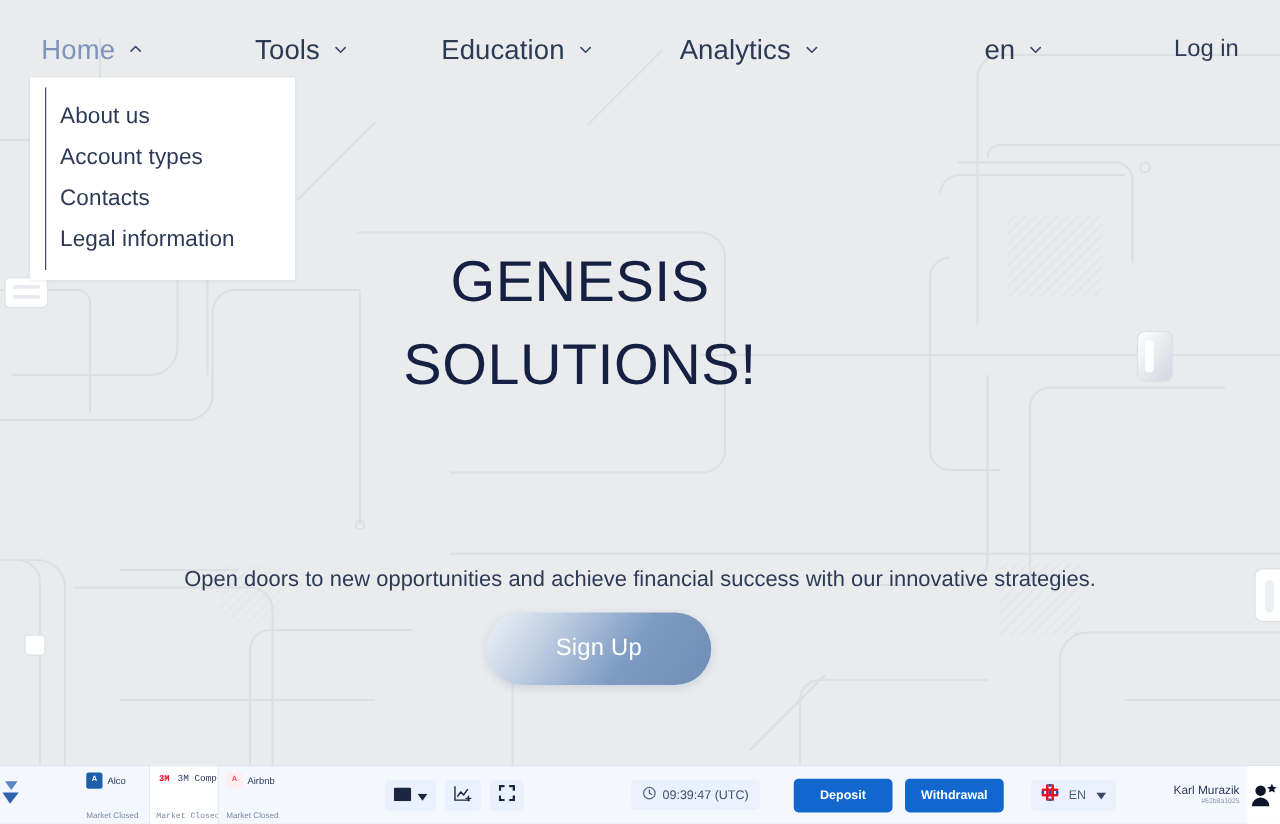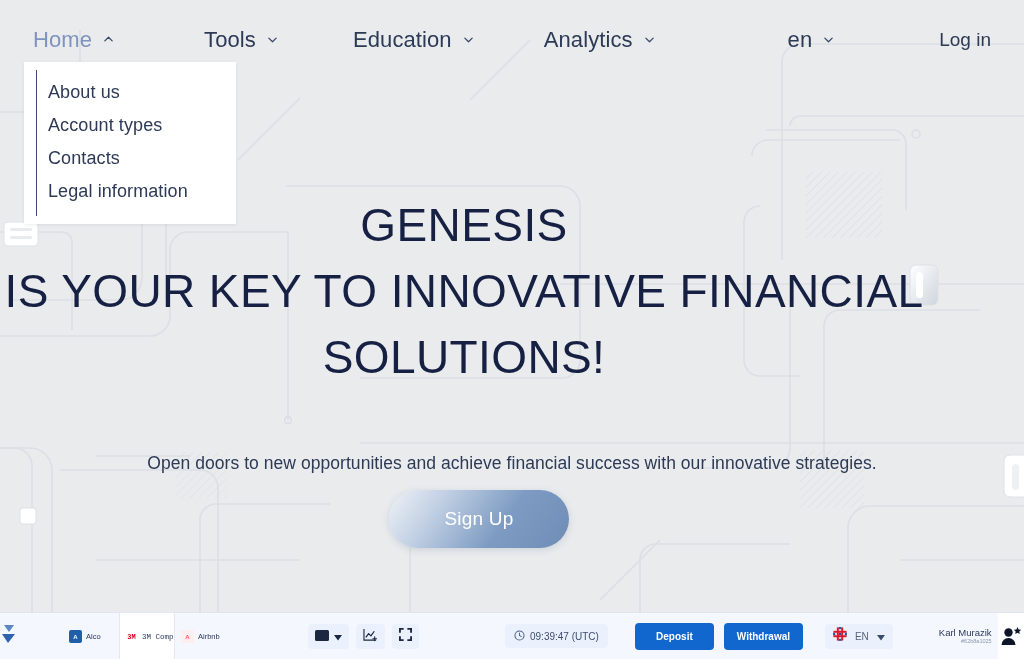--- a/index.html
+++ b/index.html
@@ -76,21 +76,21 @@
   .termbar {
     position:absolute; left:0; bottom:0; width:1024px; height:47px;
     background:#f4f7fd; z-index:50;
     display:flex; align-items:center;
     border-top:1px solid #dfe6f2;
   }
   .term-logo { width:30px; display:flex; align-items:center; justify-content:center; margin-left:2px; }
   .tickers { display:flex; align-items:stretch; gap:2px; margin-left:40px; height:47px; }
   .ticker {
     width:54px; padding:5px 4px 4px 5px;
-    display:flex; justify-content:flex-start; gap:18px;
+    display:flex; flex-direction:column; justify-content:flex-start; gap:18px;
     overflow:hidden; cursor:pointer;
   }
   .ticker.sel { background:#fff; box-shadow:0 0 0 1px #e3eaf6;font-family:Liberation Mono, monospace; }
   .tk-top { display:flex; align-items:center; gap:4px; }
   .tk-logo { width:13px; height:13px; border-radius:2px; flex:none;
              display:flex; align-items:center; justify-content:center; font-size:6px; color:#fff; font-weight:bold; }
   .tk-name { font-size:7.5px; color:#2b3a5c; white-space:nowrap; }
   .tk-status { font-size:6.5px; color:#7b8aa6; white-space:nowrap; }
 
   .tools { display:flex; align-items:center; gap:7px; margin-left:78px; }
@@ -182,21 +182,20 @@
       <rect x="916" y="272" width="7" height="26" rx="3.5" fill="#ffffff"></rect>
       <rect x="1004" y="455" width="28" height="42" rx="6" fill="#ffffff" stroke="#dde1e6"></rect>
       <rect x="1012" y="464" width="7" height="26" rx="3.5" fill="#eef1f4"></rect>
       <rect x="20" y="508" width="16" height="16" rx="3" fill="#ffffff" stroke="#dde1e6"></rect>
     </g>
   </svg>
 
   <div class="hero">
     <div class="hero-title">
       <div>GENESIS</div>
-      <div>IS YOUR KEY TO INNOVATIVE FINANCIAL</div>
       <div>SOLUTIONS!</div>
     </div>
     <div class="hero-sub">Open doors to new opportunities and achieve financial success with our innovative strategies.</div>
     <button class="signup">Sign Up</button>
   </div>
 
   <div class="navbar">
     <div class="nav-left">
 
       <div class="nav-item active" id="nav-home">

